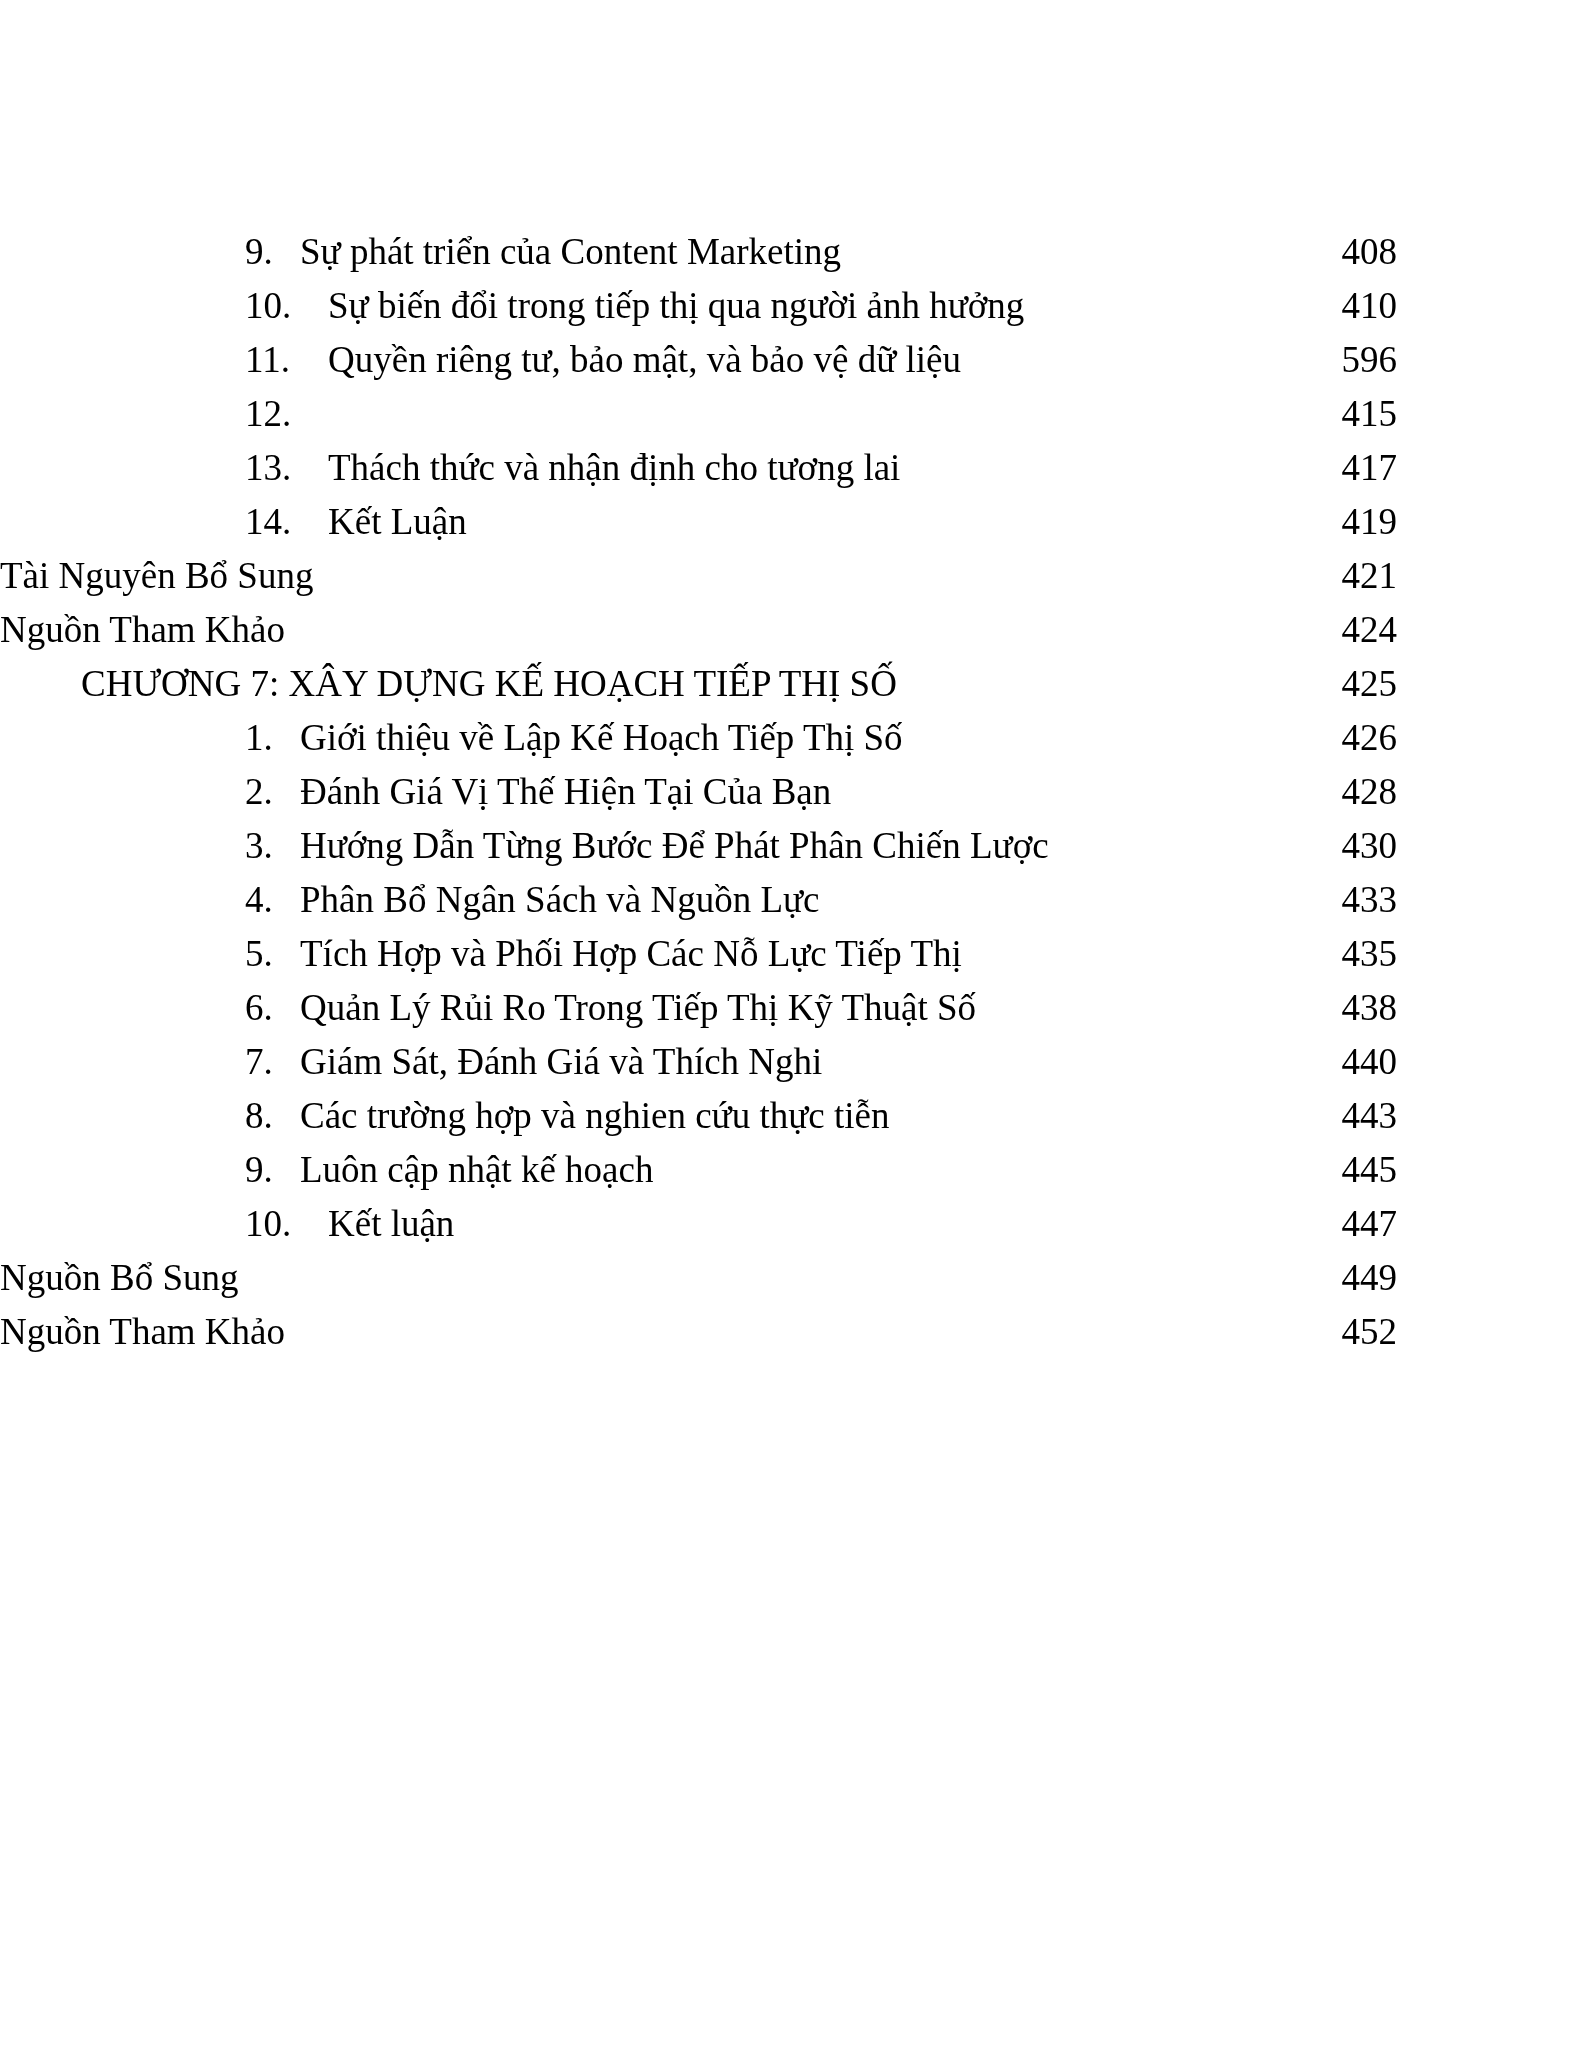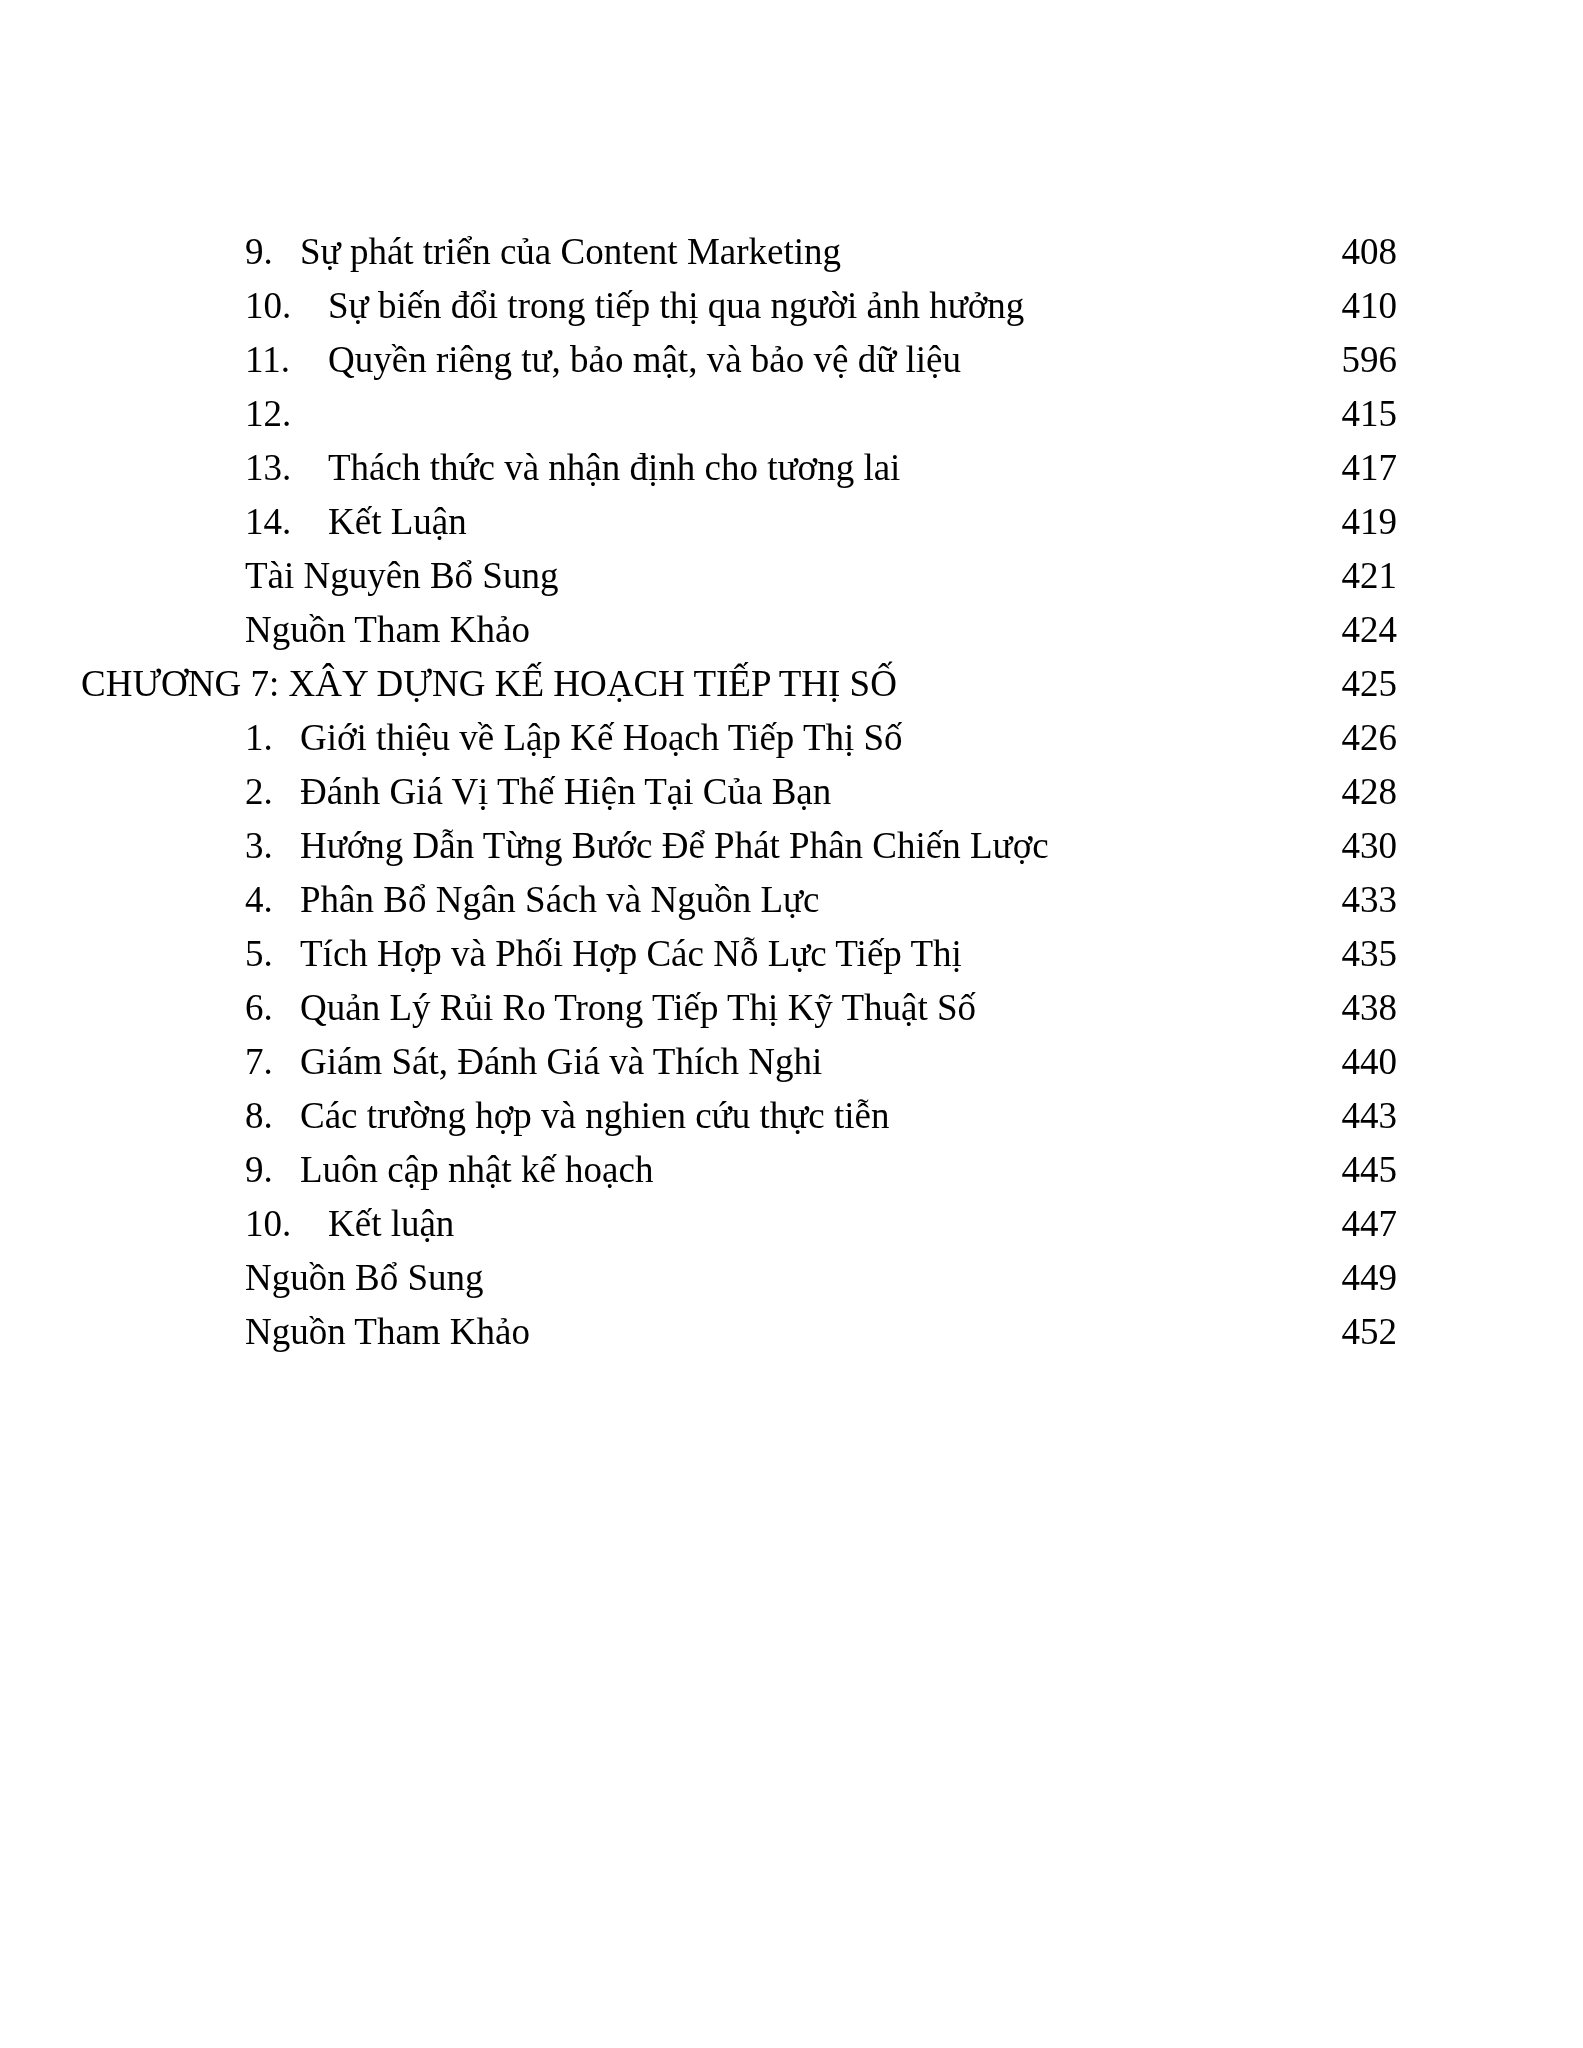--- a/index.html
+++ b/index.html
@@ -24,21 +24,21 @@
   }
   .toc-row {
     display: flex;
     align-items: baseline;
     height: 54px;
     line-height: 54px;
     font-size: 37px;
     white-space: nowrap;
   }
   .kind-chapter { padding-left: 81px; }
-  .kind-plain    { padding-left: 245px; }
+  .kind-plain    { }
   .kind-numbered { padding-left: 245px; }
   .num {
     flex: 0 0 auto;
     display: inline-block;
   }
   .digits-1 .num { width: 55px; }
   .digits-2 .num { width: 83px; margin-top: 44px; }
   .label { flex: 0 0 auto; }
   .fill  { flex: 1 1 auto; }
   .page-num {

